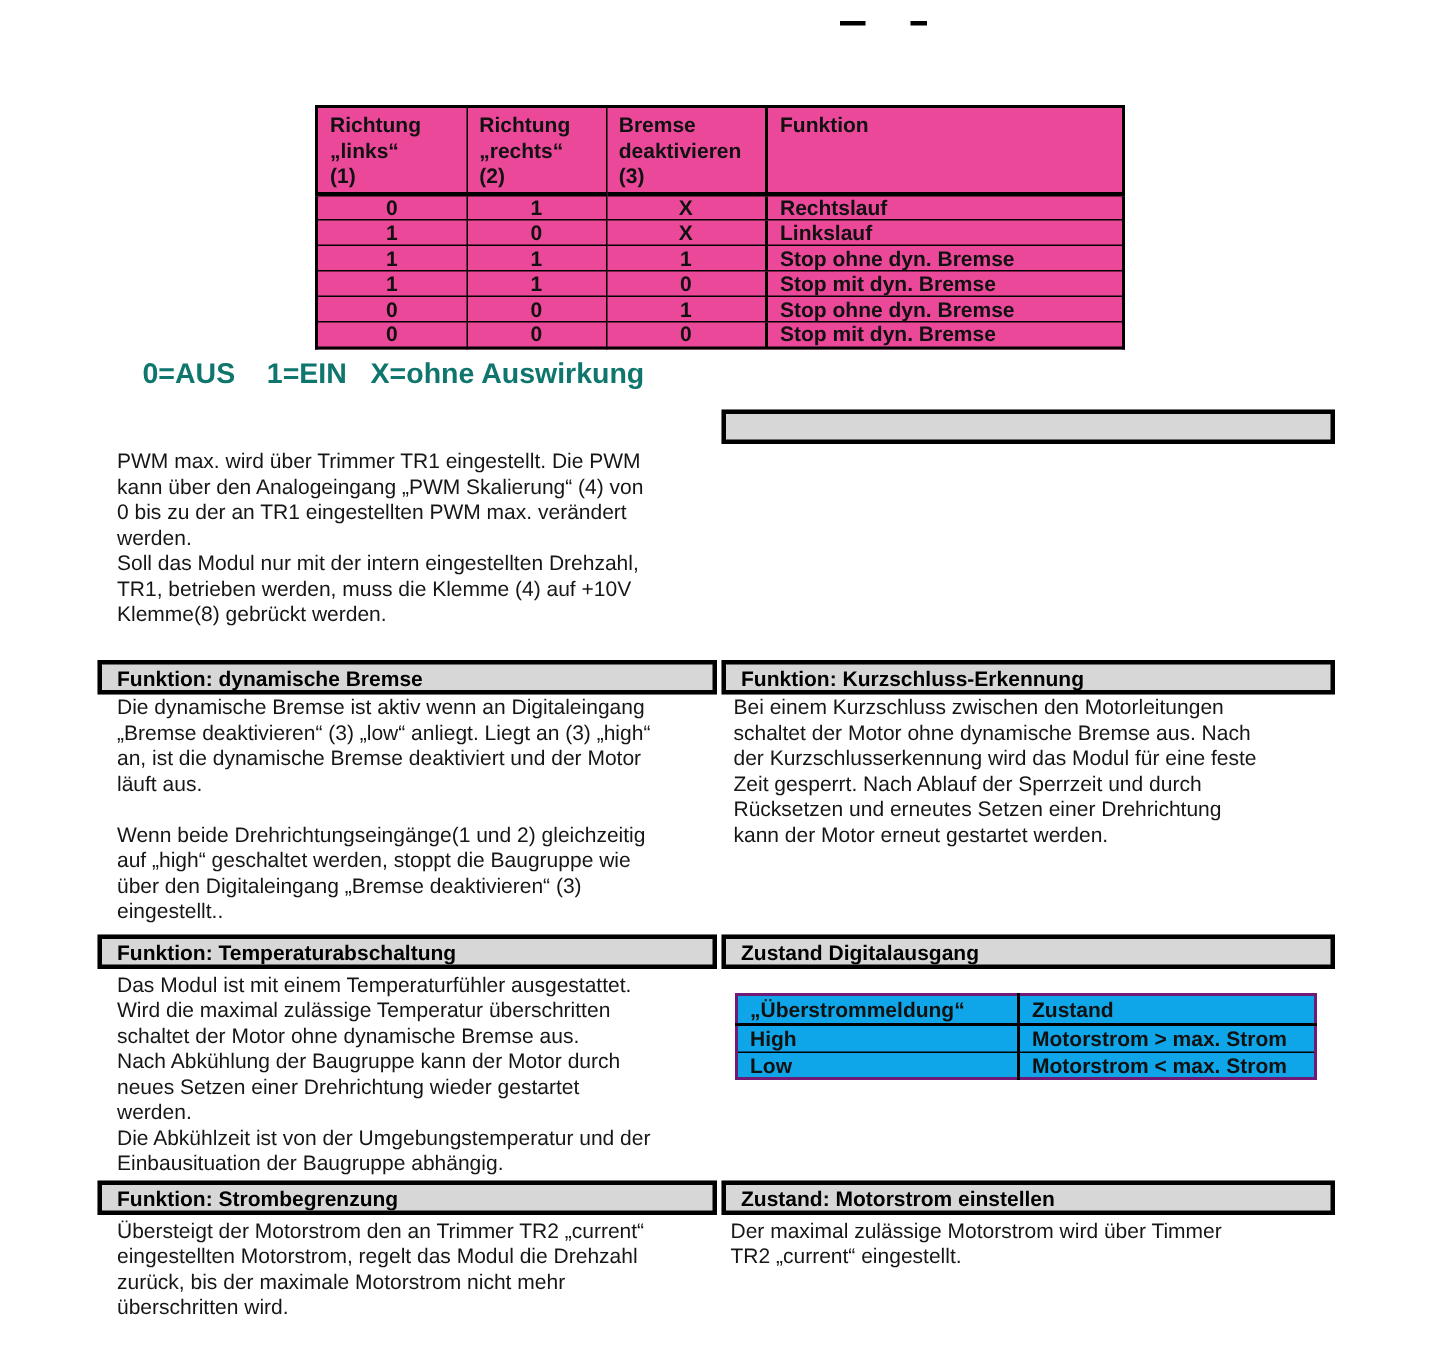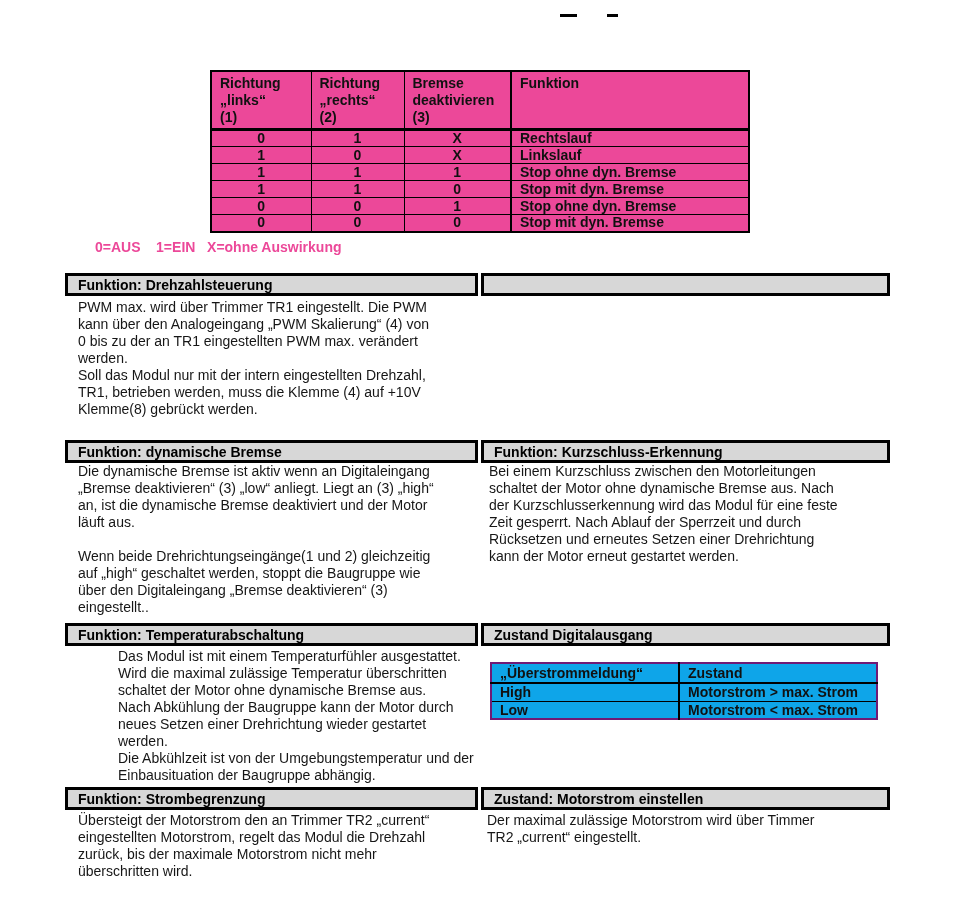--- a/index.html
+++ b/index.html
@@ -40,21 +40,21 @@
   }
   .truth-table td {
     font-size:14px; font-weight:bold; text-align:center;
     height:17px; line-height:15px; border:1px solid #000; padding:0;
   }
   .truth-table td.fn { text-align:left; padding-left:8px; }
   .truth-table th:nth-child(3), .truth-table td:nth-child(3) { border-right:2px solid #000; }
 
   .legend {
     position:absolute; left:95px; top:239px;
-    font-size:14px; font-weight:bold; white-space:pre; color:#ec4899;
+    font-size:19px; font-weight:bold; white-space:pre; color:#0f766e;
   }
 
   
   .digital-table {
     position:absolute; left:490px; top:662px;
     border-collapse:collapse; table-layout:fixed;
     border:2px solid #701a75; background:#0ea5e9;
   }
   .digital-table th {
     font-size:14px; font-weight:bold; text-align:left;
@@ -137,21 +137,20 @@
         <td>0</td>
         <td>0</td>
         <td>0</td>
         <td class="fn">Stop mit dyn. Bremse</td>
       </tr>
     </tbody>
   </table>
 
   <div class="legend">0=AUS    1=EIN   X=ohne Auswirkung</div>
 
-  <div class="bar" style="left:65px; top:273px; width:413px;">Funktion: Drehzahlsteuerung</div>
   <div class="bar" style="left:481px; top:273px; width:409px;"></div>
   <div class="body-text" style="left:78px; top:299px; width:412px;">PWM max. wird über Trimmer TR1 eingestellt. Die PWM
 kann über den Analogeingang „PWM Skalierung“ (4) von
 0 bis zu der an TR1 eingestellten PWM max. verändert
 werden.
 Soll das Modul nur mit der intern eingestellten Drehzahl,
 TR1, betrieben werden, muss die Klemme (4) auf +10V
 Klemme(8) gebrückt werden.</div>
 
   <div class="bar" style="left:65px; top:440px; width:413px;">Funktion: dynamische Bremse</div>
@@ -167,21 +166,21 @@
 eingestellt..</div>
   <div class="body-text" style="left:489px; top:463px; width:404px;">Bei einem Kurzschluss zwischen den Motorleitungen
 schaltet der Motor ohne dynamische Bremse aus. Nach
 der Kurzschlusserkennung wird das Modul für eine feste
 Zeit gesperrt. Nach Ablauf der Sperrzeit und durch
 Rücksetzen und erneutes Setzen einer Drehrichtung
 kann der Motor erneut gestartet werden.</div>
 
   <div class="bar" style="left:481px; top:623px; width:409px;">Zustand Digitalausgang</div>
   <div class="bar" style="left:65px; top:623px; width:413px;">Funktion: Temperaturabschaltung</div>
-  <div class="body-text" style="left:78px; top:648px; width:414px;margin-left:40px;">Das Modul ist mit einem Temperaturfühler ausgestattet.
+  <div class="body-text" style="left:78px; top:648px; width:414px;">Das Modul ist mit einem Temperaturfühler ausgestattet.
 Wird die maximal zulässige Temperatur überschritten
 schaltet der Motor ohne dynamische Bremse aus.
 Nach Abkühlung der Baugruppe kann der Motor durch
 neues Setzen einer Drehrichtung wieder gestartet
 werden.
 Die Abkühlzeit ist von der Umgebungstemperatur und der
 Einbausituation der Baugruppe abhängig.</div>
 
   <table class="digital-table">
     <colgroup>

